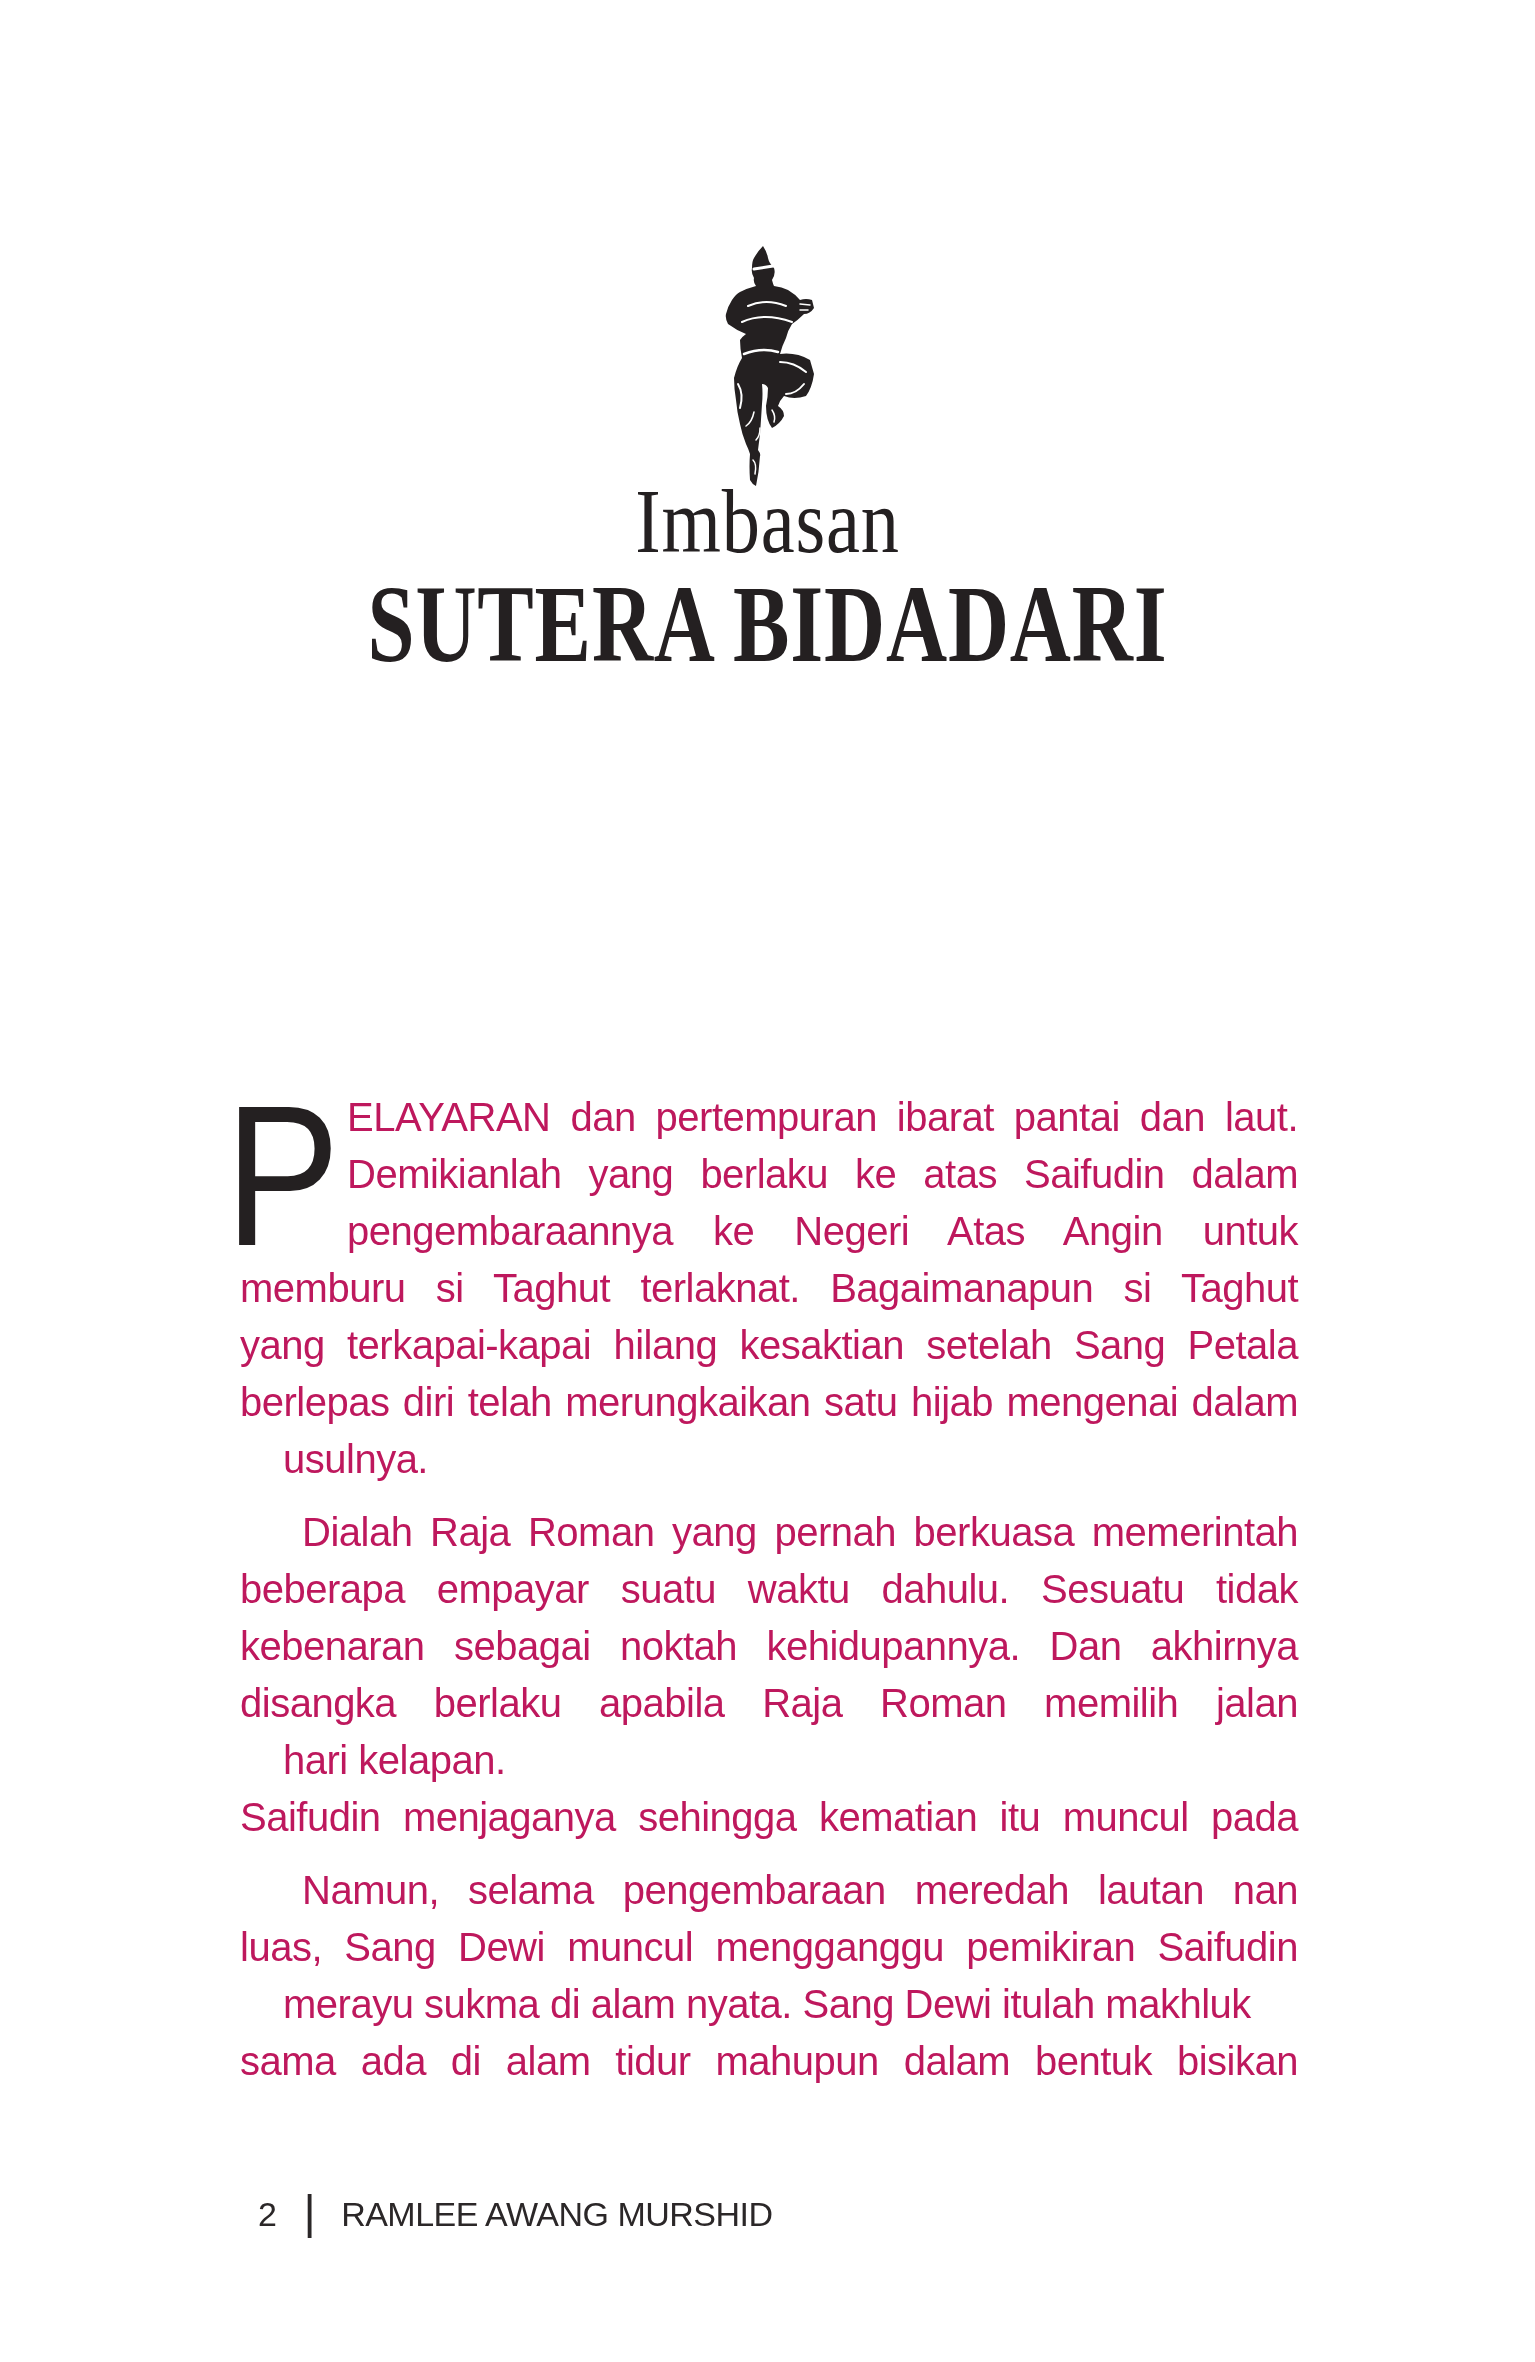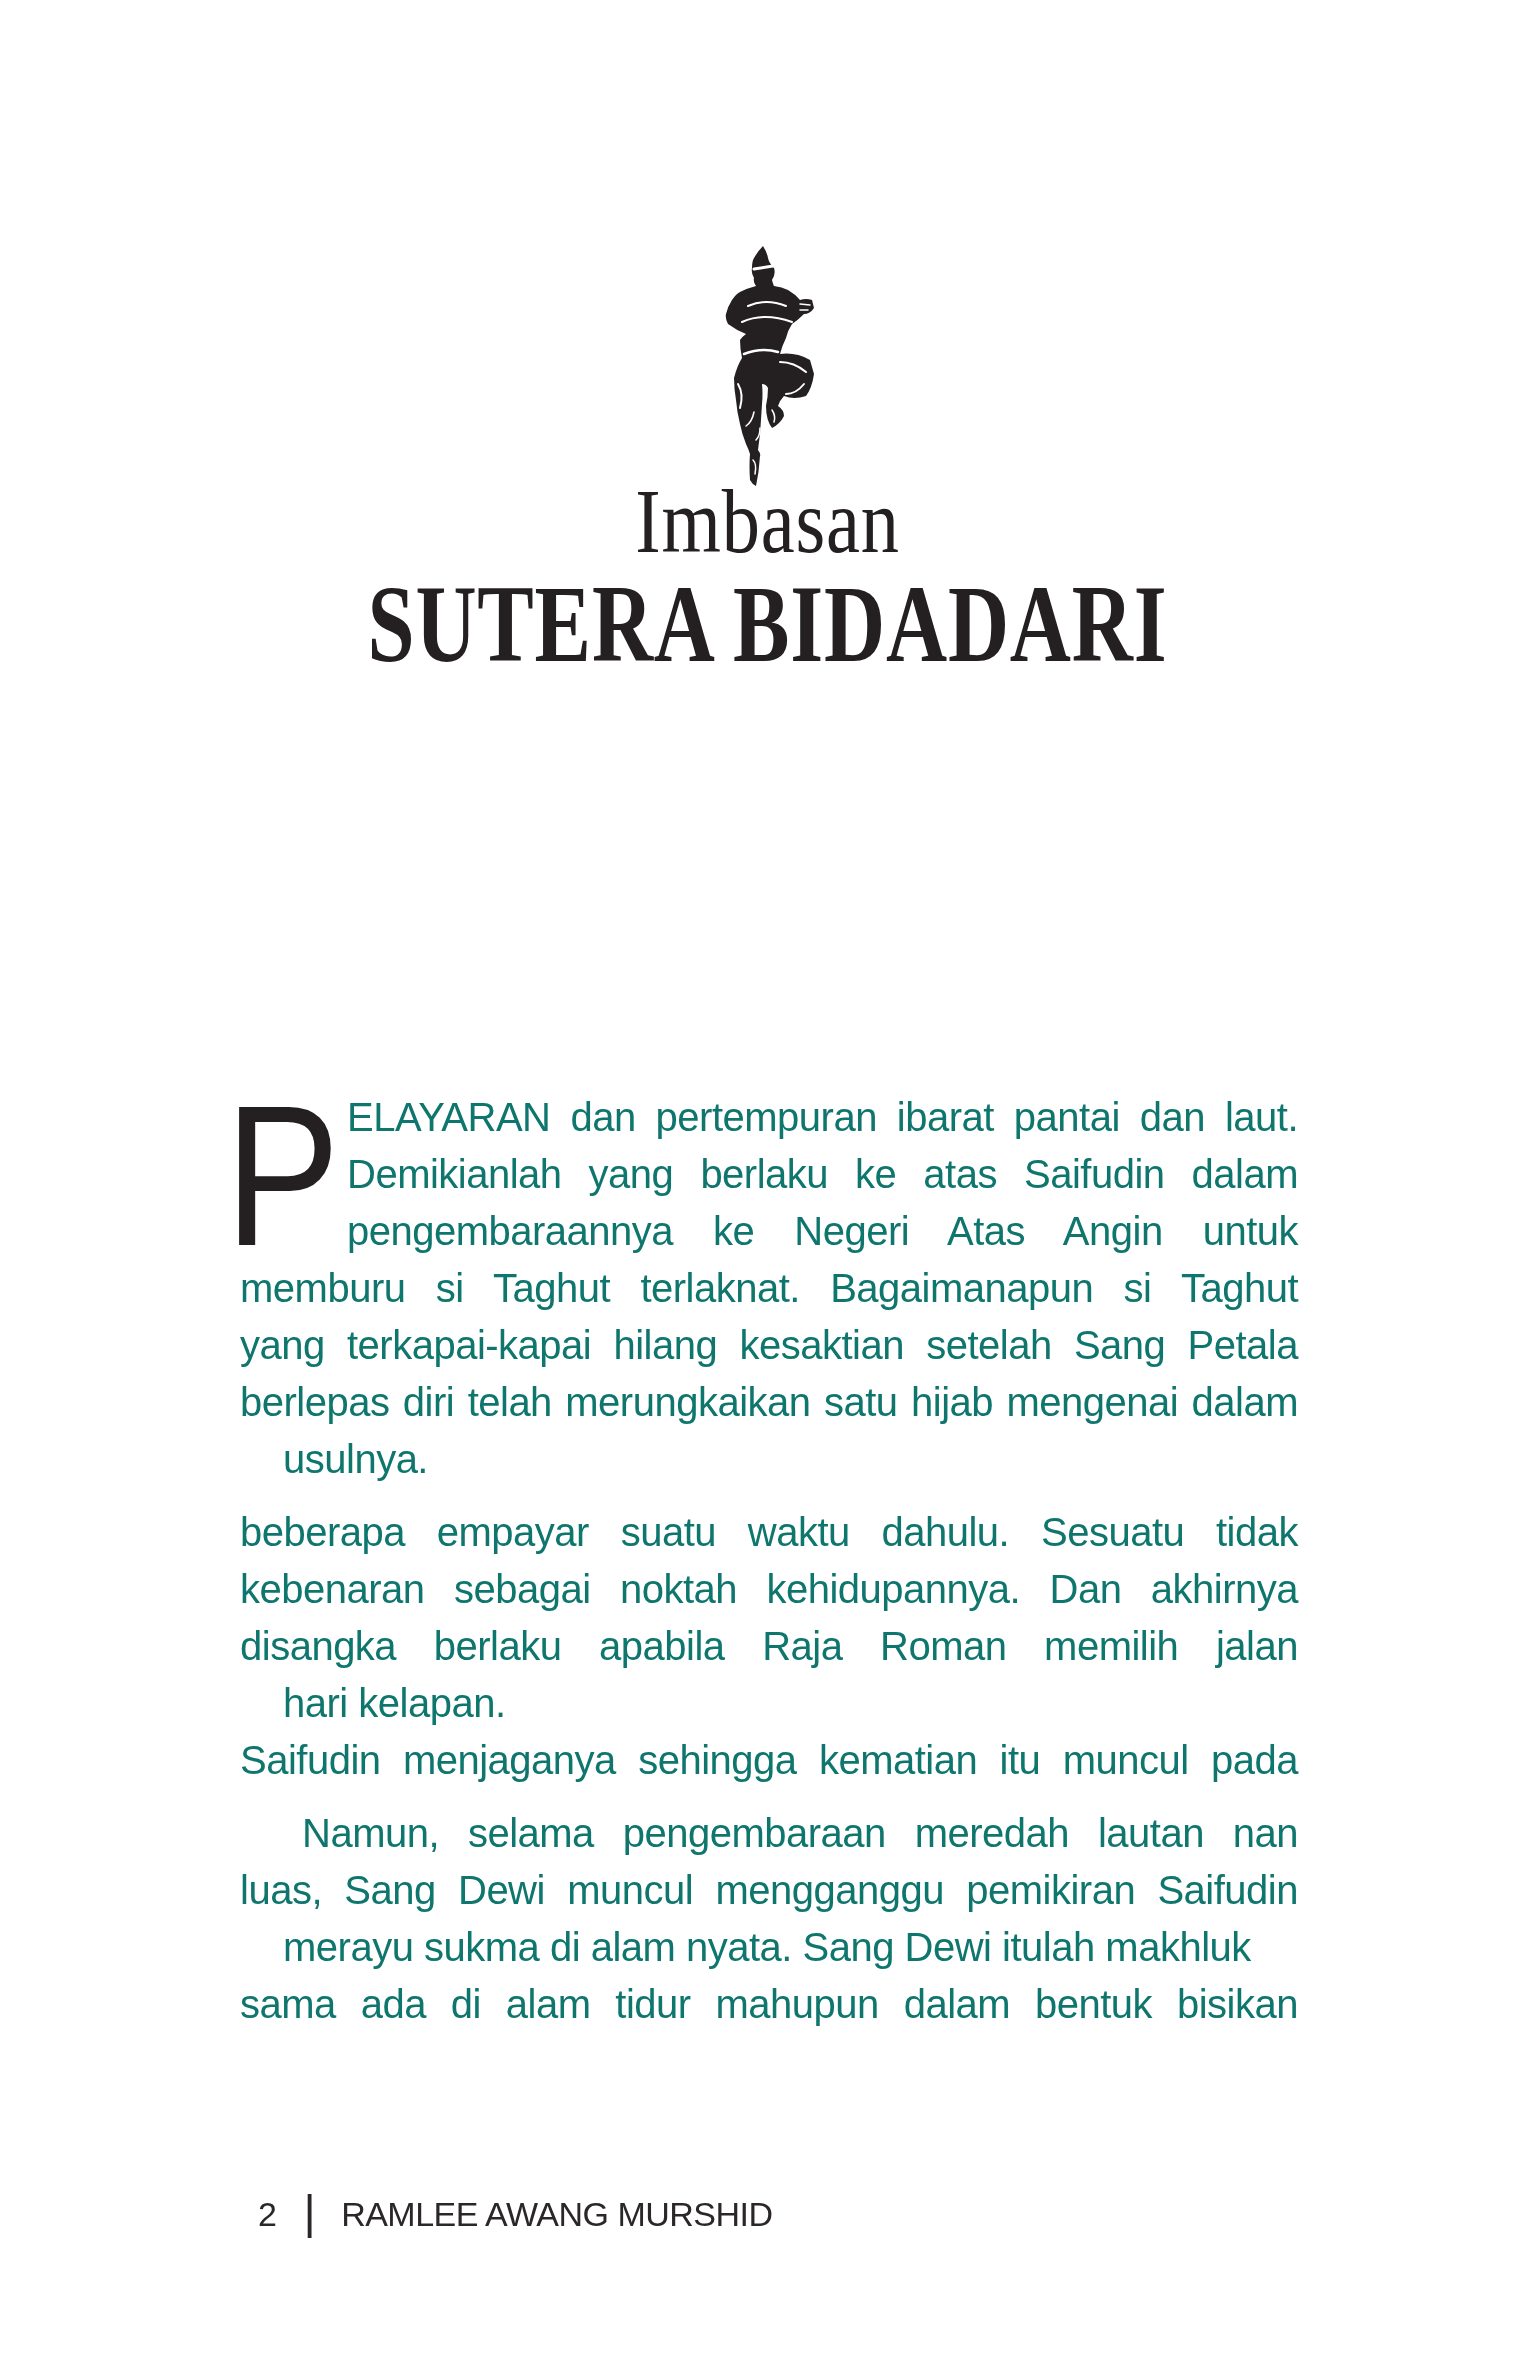--- a/index.html
+++ b/index.html
@@ -45,21 +45,21 @@
     font-family:"Liberation Sans",sans-serif;
     font-size:200px;line-height:146px;font-weight:400;
     transform:scaleX(0.86);
     transform-origin:left top;
     color:#242021;
   }
   .bodytext{
     position:absolute;left:240px;top:1089px;width:1058px;
     font-size:40px;line-height:57px;
     letter-spacing:-0.5px;
-    color:#0f766e;
+    color:#be185d;
   }
   .para{margin:0;}
   .para + .para{margin-top:16px;}
   .tline{
     height:57px;line-height:57px;
     text-align:justify;
     text-align-last:justify;
     text-justify:inter-word;
     white-space:nowrap;
   }
@@ -128,20 +128,21 @@
       <div class="para">
         <div class="tline dcpad">ELAYARAN dan pertempuran ibarat pantai dan laut.</div>
         <div class="tline dcpad">Demikianlah yang berlaku ke atas Saifudin dalam</div>
         <div class="tline dcpad">pengembaraannya ke Negeri Atas Angin untuk</div>
         <div class="tline">memburu si Taghut terlaknat. Bagaimanapun si Taghut</div>
         <div class="tline">yang terkapai-kapai hilang kesaktian setelah Sang Petala</div>
         <div class="tline">berlepas diri telah merungkaikan satu hijab mengenai dalam</div>
         <div class="tline last">usulnya.</div>
       </div>
       <div class="para">
+        <div class="tline indent">Dialah Raja Roman yang pernah berkuasa memerintah</div>
         <div class="tline">beberapa empayar suatu waktu dahulu. Sesuatu tidak</div>
         <div class="tline">kebenaran sebagai noktah kehidupannya. Dan akhirnya</div>
         <div class="tline">disangka berlaku apabila Raja Roman memilih jalan</div>
         <div class="tline last">hari kelapan.</div>
         <div class="tline">Saifudin menjaganya sehingga kematian itu muncul pada</div>
       </div>
       <div class="para">
         <div class="tline indent">Namun, selama pengembaraan meredah lautan nan</div>
         <div class="tline">luas, Sang Dewi muncul mengganggu pemikiran Saifudin</div>
         <div class="tline last">merayu sukma di alam nyata. Sang Dewi itulah makhluk</div>

